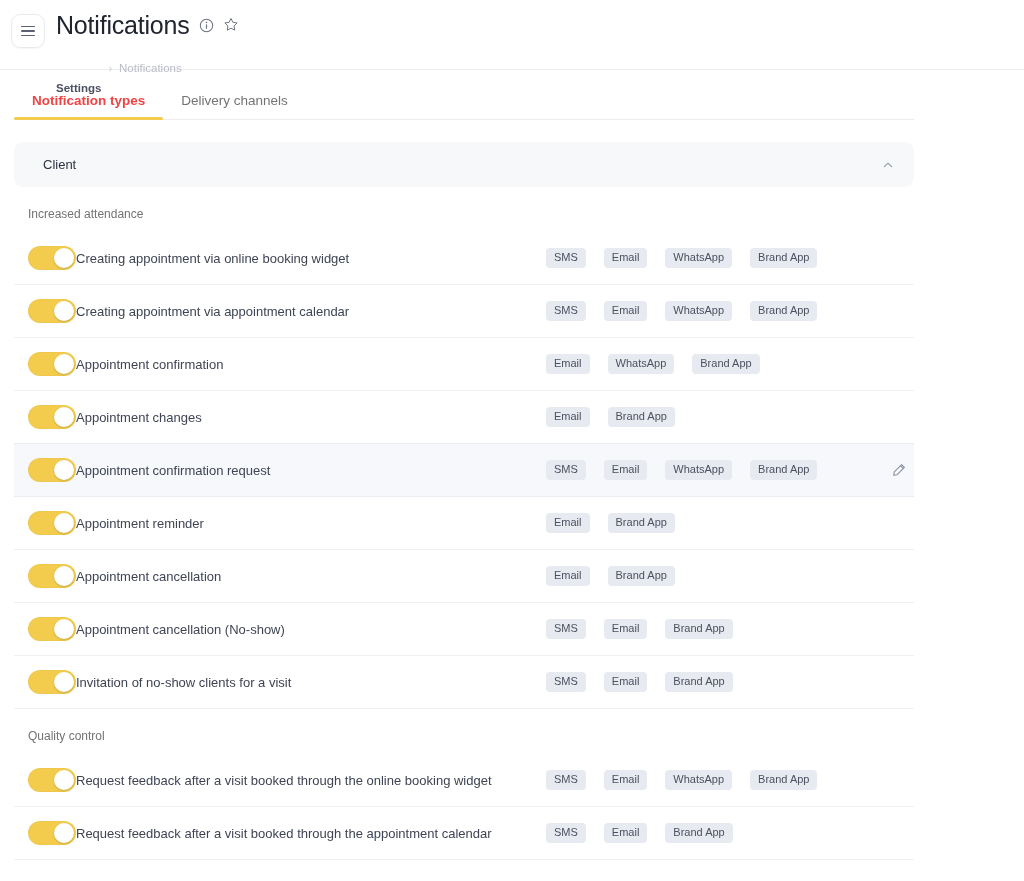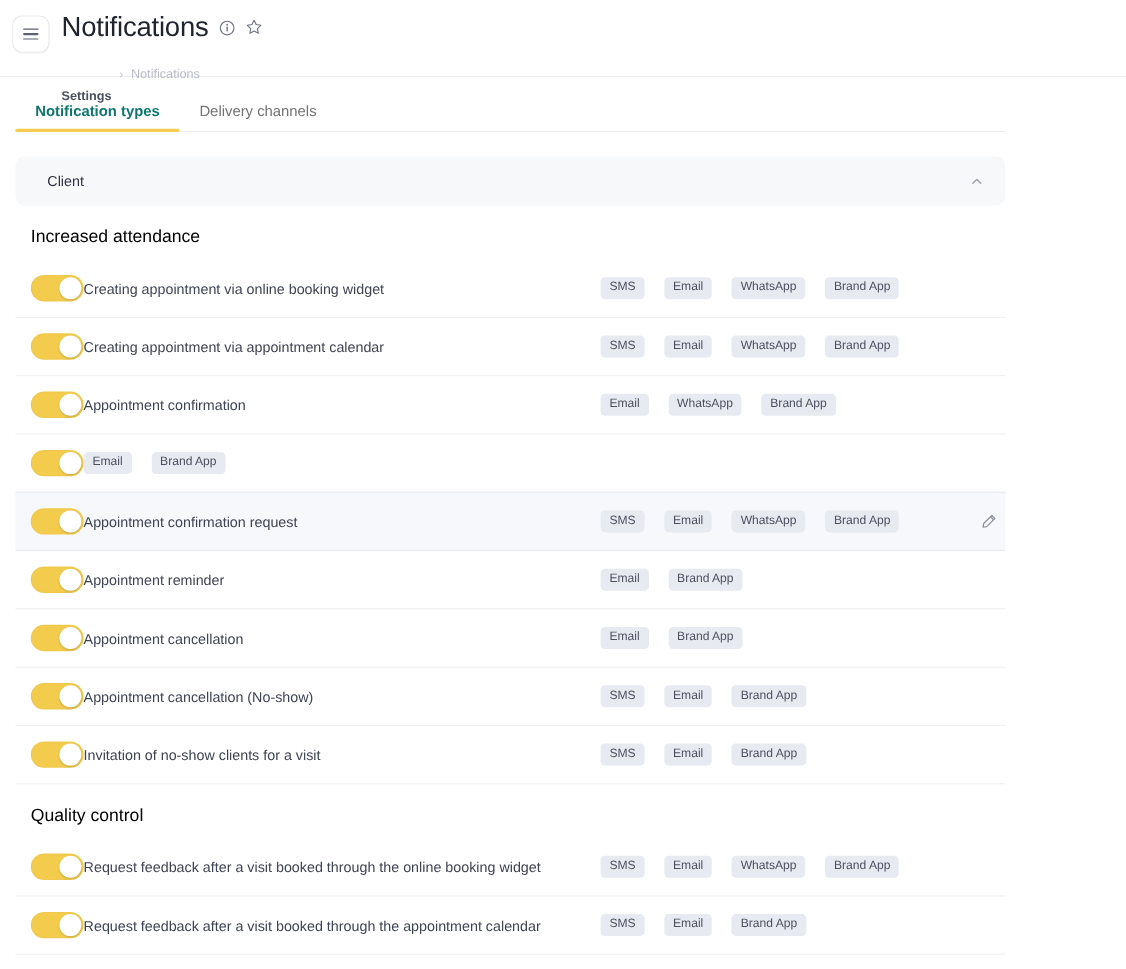--- a/index.html
+++ b/index.html
@@ -56,21 +56,21 @@
     content: ""; position: absolute; left: 14px; right: 110px; bottom: 0;
     height: 1px; background: #ebedf0;
   }
   .tab {
     font-size: 13.5px; color: #737373;
     padding: 0 18px 12px 18px;
     cursor: pointer; position: relative; z-index: 2;
     background: transparent; border: none;
     font-family: inherit;
   }
-  .tab.active { color: #0f766e; font-weight: 700; text-align: right; }
+  .tab.active { color: #ef4444; font-weight: 700; text-align: right; }
   .tab.active::after {
     content: ""; position: absolute; left: 0; right: 0; bottom: 0;
     height: 3px; background: #f5cc4d; border-radius: 2px;
   }
 
   
   .content { padding: 22px 0 0 0; }
 
   .group-header {
     margin: 0 110px 0 14px;
@@ -78,21 +78,21 @@
     background: #f6f8fa;
     border-radius: 9px;
     display: flex; align-items: center; justify-content: space-between;
     padding: 0 19px 0 29px;
     cursor: pointer;
   }
   .group-title { font-size: 13px; font-weight: 400; color: #2d3240; }
   .chev { width: 14px; height: 14px; display: block; }
 
   .subsection-label {
-    font-size: 16px; color: #000000;
+    font-size: 12px; color: #737373;
     padding: 20px 0 11px 28px;
   }
 
   .rows { margin: 0 110px 0 14px; }
 
   .row {
     position: relative;
     height: 53px;
     display: flex; align-items: center;
     border-bottom: 1px solid #eef0f3;
@@ -236,20 +236,21 @@
             <span class="chip">Email</span>
             <span class="chip">WhatsApp</span>
             <span class="chip">Brand App</span>
           </div>
           <div class="row-action empty"></div>
         </div>
         <div class="row">
           <div class="toggle">
             <span class="knob"></span>
           </div>
+          <div class="row-label">Appointment changes</div>
           <div class="chips">
             <span class="chip">Email</span>
             <span class="chip">Brand App</span>
           </div>
           <div class="row-action empty"></div>
         </div>
         <div class="row hovered">
           <div class="toggle">
             <span class="knob"></span>
           </div>

